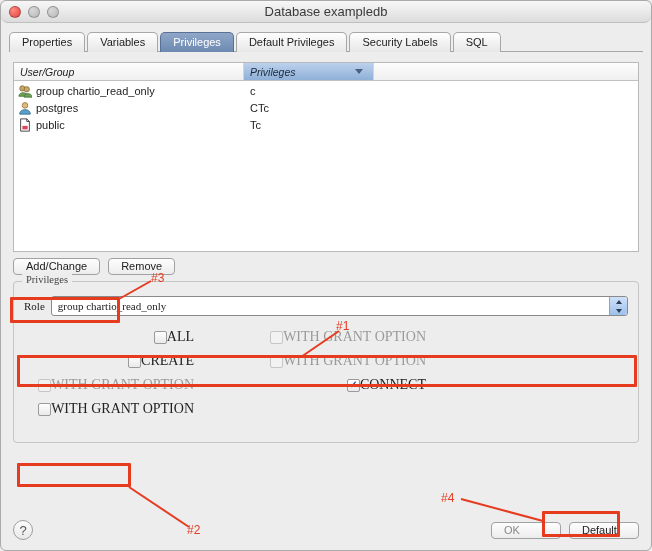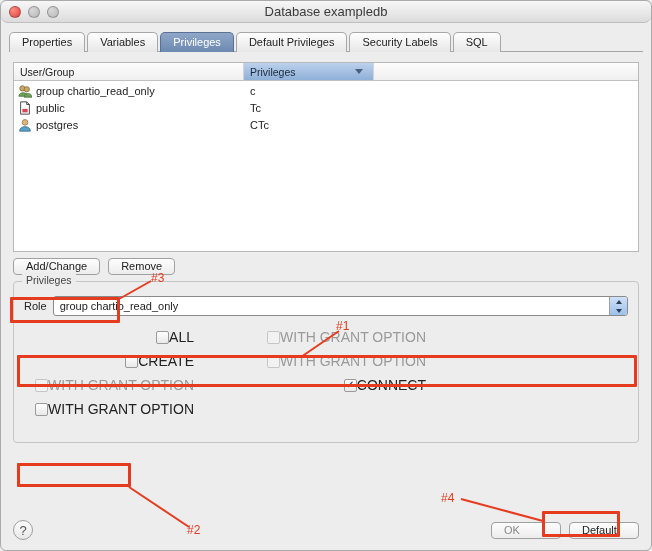--- a/index.html
+++ b/index.html
@@ -68,21 +68,21 @@
     margin: 0 8px 8px 8px;
     border-top: 1px solid #a7a7a7;
   }
   .listpanel {
     margin: 10px 12px 6px 12px;
     border: 1px solid #b9b9b9;
     background: #fff;
     height: 190px;
     display: flex; flex-direction: column;
   }
-  .listheader { display: flex; height: 18px; }
+  .listheader { display: flex; height: 18px; font-style: italic; }
   .lh-col {
     font-size: 10.5px;
     padding: 2px 6px;
     border-right: 1px solid #d4d4d4;
     border-bottom: 1px solid #c0c0c0;
     background: linear-gradient(#fdfdfd,#efefef);
     display: flex; align-items: center; justify-content: space-between;
   }
   .lh-col:first-child { flex: 0 0 230px; }
   .lh-col:nth-child(2) { flex: 0 0 130px; background: linear-gradient(#bcd1ec,#8fb0d8); color:#1a2a3a;}
@@ -111,20 +111,21 @@
     cursor: default;
   }
   .fieldset {
     margin: 4px 12px 0 12px;
     border: 1px solid #c5c5c5;
     border-radius: 4px;
     padding: 8px 10px 10px 10px;
     background: #ededed;
     position: relative;
     height: 162px;
+    font-family: Liberation Serif, serif;
   }
   .fieldset::before {
     content: attr(data-legend);
     position: absolute;
     top: -8px; left: 8px;
     background: #ededed;
     padding: 0 4px;
     font-size: 10.5px;
     color: #444;
   }
@@ -247,40 +248,40 @@
               </svg>
           </span>
           <span>group chartio_read_only</span>
         </div>
         <div class="cell2">c</div>
       </div>
       <div class="row">
         <div class="cell1">
           <span class="ico">
             <svg viewBox="0 0 16 16">
+                <circle cx="8" cy="5" r="3.2" fill="#e0b97a" stroke="#9d7a48"></circle>
+                <path d="M2 15c0-4 3-5 6-5s6 1 6 5z" fill="#5aa0c8" stroke="#3a6f90"></path>
+              </svg>
+          </span>
+          <span>postgres</span>
+        </div>
+        <div class="cell2">CTc</div>
+      </div>
+      <div class="row">
+        <div class="cell1">
+          <span class="ico">
+            <svg viewBox="0 0 16 16">
                 <path d="M3 1h7l3 3v11H3z" fill="#fff" stroke="#333"></path>
                 <path d="M10 1v3h3" fill="none" stroke="#333"></path>
                 <rect x="5" y="9" width="6" height="4" fill="#d45"></rect>
               </svg>
           </span>
           <span>public</span>
         </div>
         <div class="cell2">Tc</div>
-      </div>
-      <div class="row">
-        <div class="cell1">
-          <span class="ico">
-            <svg viewBox="0 0 16 16">
-                <circle cx="8" cy="5" r="3.2" fill="#e0b97a" stroke="#9d7a48"></circle>
-                <path d="M2 15c0-4 3-5 6-5s6 1 6 5z" fill="#5aa0c8" stroke="#3a6f90"></path>
-              </svg>
-          </span>
-          <span>postgres</span>
-        </div>
-        <div class="cell2">CTc</div>
       </div>
     </div>
   </div>
 
   <div class="btnrow">
     <div class="macbtn">Add/Change</div>
     <div class="macbtn">Remove</div>
   </div>
 
   <div class="fieldset" data-legend="Privileges">

